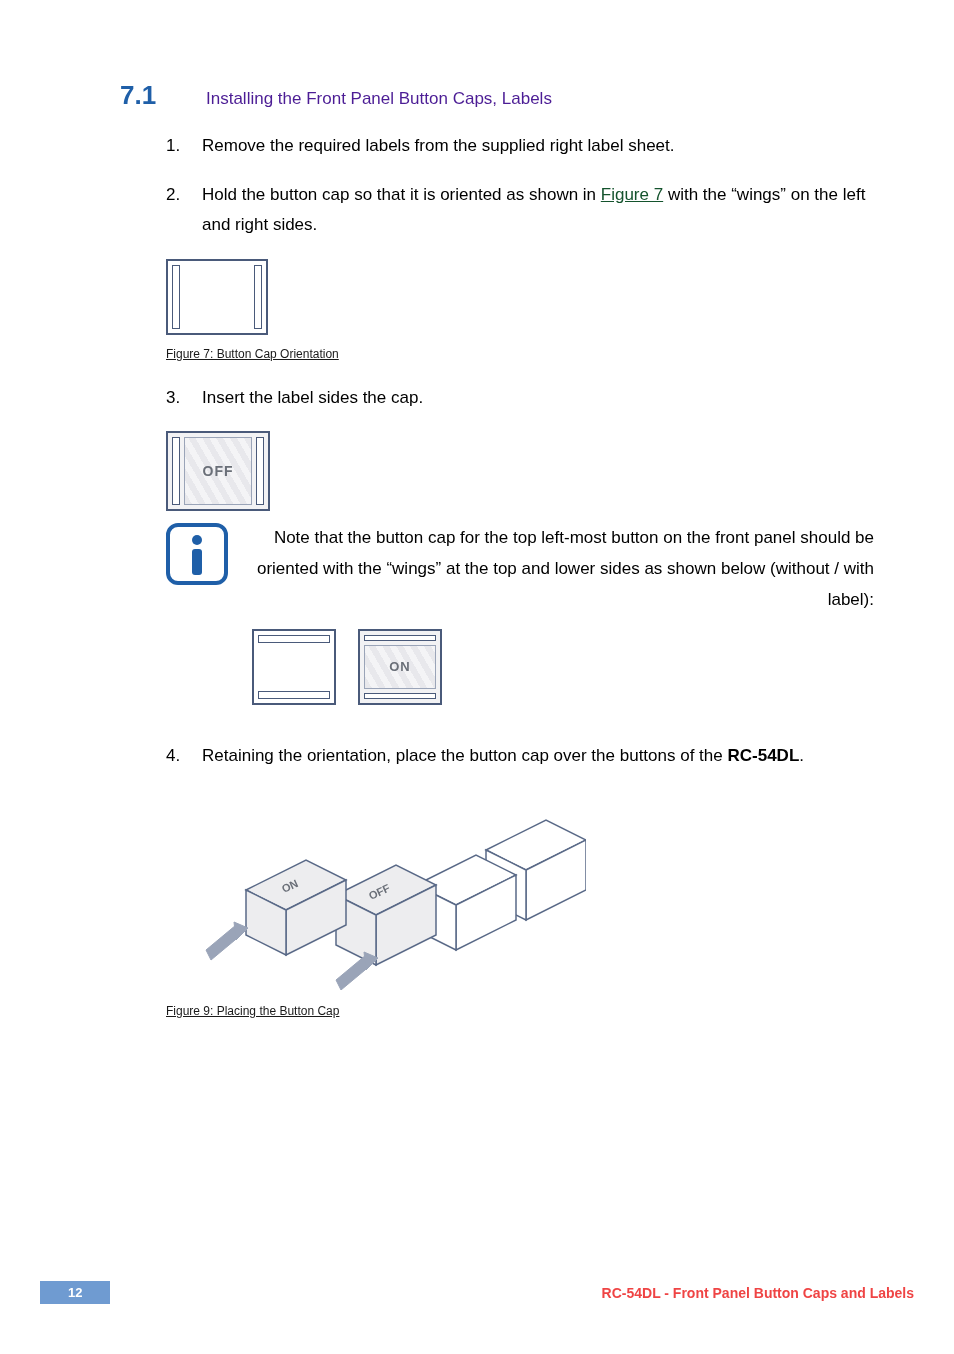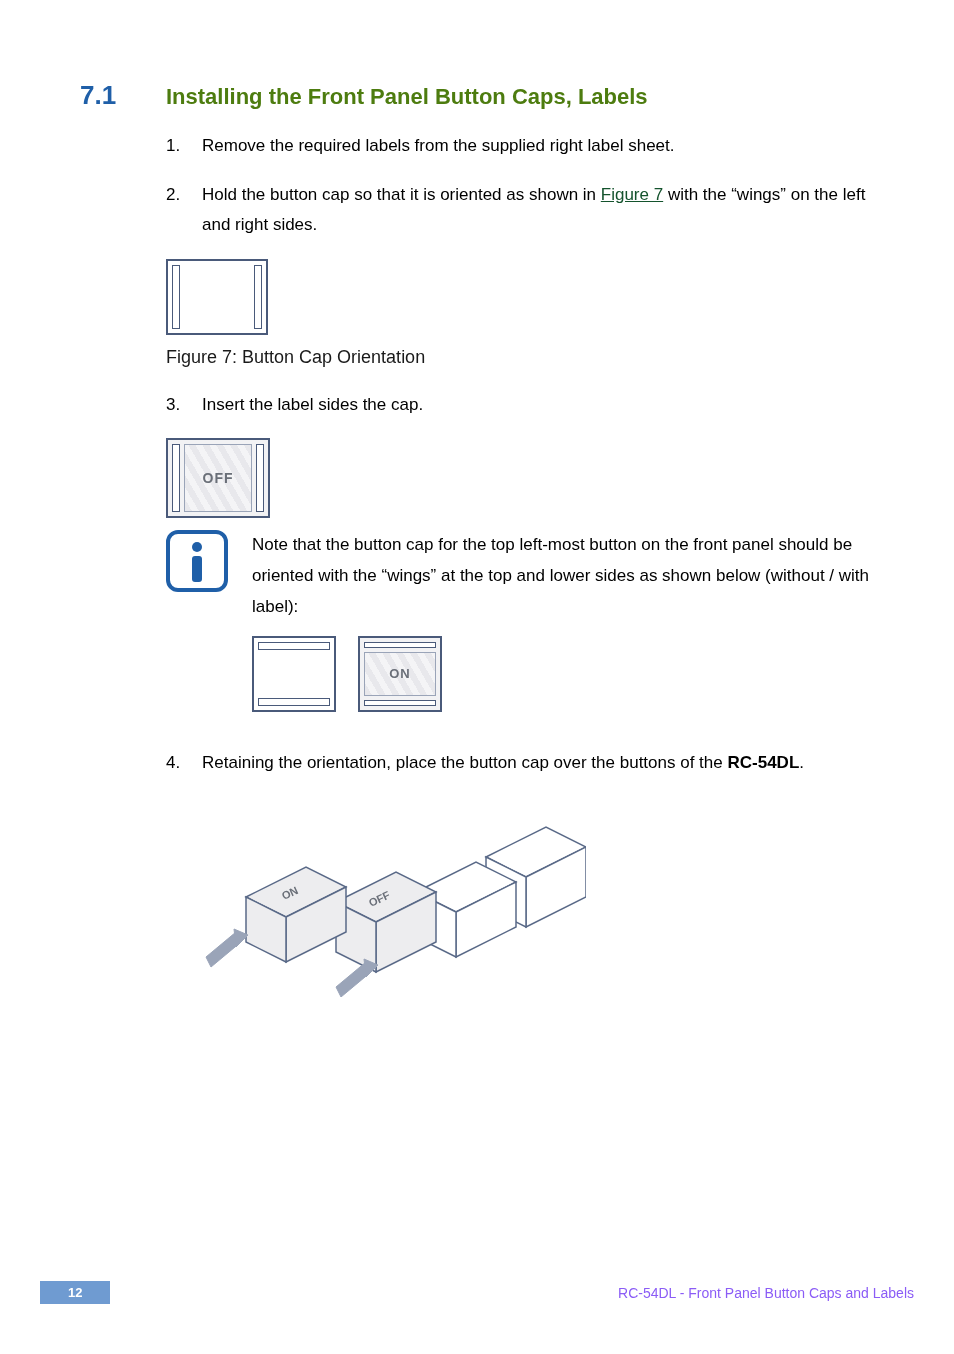--- a/index.html
+++ b/index.html
@@ -1,57 +1,57 @@
 <!DOCTYPE html>
 <html><head>
 <meta charset="utf-8">
 <style>
   * { box-sizing: border-box; margin: 0; padding: 0; }
   html, body { width: 954px; height: 1354px; background: #fff; font-family: Arial, Helvetica, sans-serif; color: #000; }
   .page { position: relative; width: 954px; height: 1354px; padding: 80px 80px 0 80px; }
-  .sec-row { display: flex; align-items: baseline; gap: 28px; margin-bottom: 20px; }
+  .sec-row { display: flex; align-items: baseline; gap: 28px; margin-bottom: 20px; margin-left: 40px; }
   .sec-num { color: #1f5fa8; font-size: 26px; font-weight: bold; min-width: 58px; }
-  .sec-title { color: #4d7c0f; font-size: 22px; font-weight: bold; }
+  .sec-title { color: #4c1d95; font-size: 17px; font-weight: normal; }
   .content { margin-left: 86px; }
   .intro { font-weight: bold; font-size: 17px; margin-bottom: 26px; }
   ol.main { list-style: none; padding: 0; }
   ol.main > li { font-size: 17px; line-height: 1.8; margin-bottom: 18px; }
   .li-row { display: flex; gap: 14px; }
   .li-num { min-width: 22px; }
   .li-body { flex: 1; }
   a.figlink { color: #14532d; text-decoration: underline; }
   .cap-empty { width: 102px; height: 76px; border: 2px solid #4a5a7a; position: relative; margin: 8px 0 12px 0; }
   .cap-empty::before, .cap-empty::after { content: ""; position: absolute; top: 4px; bottom: 4px; width: 6px; border: 1px solid #4a5a7a; }
   .cap-empty::before { left: 4px; }
   .cap-empty::after { right: 4px; }
   .cap-off { width: 104px; height: 80px; border: 2px solid #4a5a7a; position: relative; margin: 10px 0 12px 0; background: #f2f2f4; }
   .cap-off .wing-l, .cap-off .wing-r { position: absolute; top: 4px; bottom: 4px; width: 8px; border: 1px solid #4a5a7a; background: #fff; }
   .cap-off .wing-l { left: 4px; }
   .cap-off .wing-r { right: 4px; }
   .cap-off .inner { position: absolute; top: 4px; left: 16px; right: 16px; bottom: 4px; border: 1px solid #9aa4b8; background: repeating-linear-gradient(60deg, #e8e8ec, #e8e8ec 6px, #f4f4f6 6px, #f4f4f6 12px); display: flex; align-items: center; justify-content: center; }
   .cap-off .inner span { font-weight: bold; font-size: 14px; color: #6a6f78; letter-spacing: 1px; }
-  .caption { font-size: 18px; color: #1a1a1a; margin-bottom: 22px; }
-  .note-row { display: flex; gap: 24px; margin-top: 8px; margin-bottom: 6px; }
+  .caption { font-size: 12px; color: #1a1a1a; margin-bottom: 22px; text-decoration: underline; }
+  .note-row { display: flex; gap: 24px; margin-top: 8px; margin-bottom: 6px; text-align: right; }
   .info-icon { width: 62px; height: 62px; flex: 0 0 62px; }
   .note-text { font-size: 17px; line-height: 1.8; }
   .cap-horiz-row { display: flex; gap: 22px; margin: 14px 0 18px 0; }
   .cap-h { width: 84px; height: 76px; border: 2px solid #4a5a7a; position: relative; background: #fff; }
   .cap-h::before, .cap-h::after { content: ""; position: absolute; left: 4px; right: 4px; height: 6px; border: 1px solid #4a5a7a; }
   .cap-h::before { top: 4px; }
   .cap-h::after { bottom: 4px; }
   .cap-h-on { width: 84px; height: 76px; border: 2px solid #4a5a7a; position: relative; background: #f2f2f4; }
   .cap-h-on .wt, .cap-h-on .wb { position: absolute; left: 4px; right: 4px; height: 6px; border: 1px solid #4a5a7a; background: #fff; }
   .cap-h-on .wt { top: 4px; }
   .cap-h-on .wb { bottom: 4px; }
   .cap-h-on .inner { position: absolute; top: 14px; left: 4px; right: 4px; bottom: 14px; border: 1px solid #9aa4b8; background: repeating-linear-gradient(60deg, #e8e8ec, #e8e8ec 6px, #f4f4f6 6px, #f4f4f6 12px); display: flex; align-items: center; justify-content: center; }
   .cap-h-on .inner span { font-weight: bold; font-size: 13px; color: #6a6f78; letter-spacing: 1px; }
   .fig9 { margin: 4px 0 10px 0; }
   .footer { position: absolute; left: 0; right: 0; bottom: 50px; padding: 0 40px; display: flex; justify-content: space-between; align-items: center; }
   .pgnum { background: #6f9bd1; color: #fff; font-weight: bold; font-size: 13px; padding: 4px 28px; }
-  .foot-right { color: #8b5cf6; font-weight: normal; font-size: 14px; }
+  .foot-right { color: #ef4444; font-weight: bold; font-size: 14px; }
   .bold { font-weight: bold; }
 </style>
 </head>
 <body>
 
 <div class="page">
 
   <div class="sec-row">
     <div class="sec-num">7.1</div>
     <div class="sec-title">Installing the Front Panel Button Caps, Labels</div>
@@ -162,20 +162,21 @@
         <text x="118" y="103" font-size="11" font-weight="bold" fill="#6a6f78" transform="rotate(-25 118 103)">ON</text>
 
         <g stroke="#9aa4b8" fill="#9aa4b8">
           <polygon points="40,160 70,135 75,145 45,170"></polygon>
           <polygon points="68,132 82,138 70,150"></polygon>
           <polygon points="170,190 200,165 205,175 175,200"></polygon>
           <polygon points="198,162 212,168 200,180"></polygon>
         </g>
       </svg>
     </div>
+    <div class="caption">Figure 9: Placing the Button Cap</div>
 
   </div>
 
   <div class="footer">
     <div class="pgnum">12</div>
     <div class="foot-right">RC-54DL - Front Panel Button Caps and Labels</div>
   </div>
 
 </div>
 

